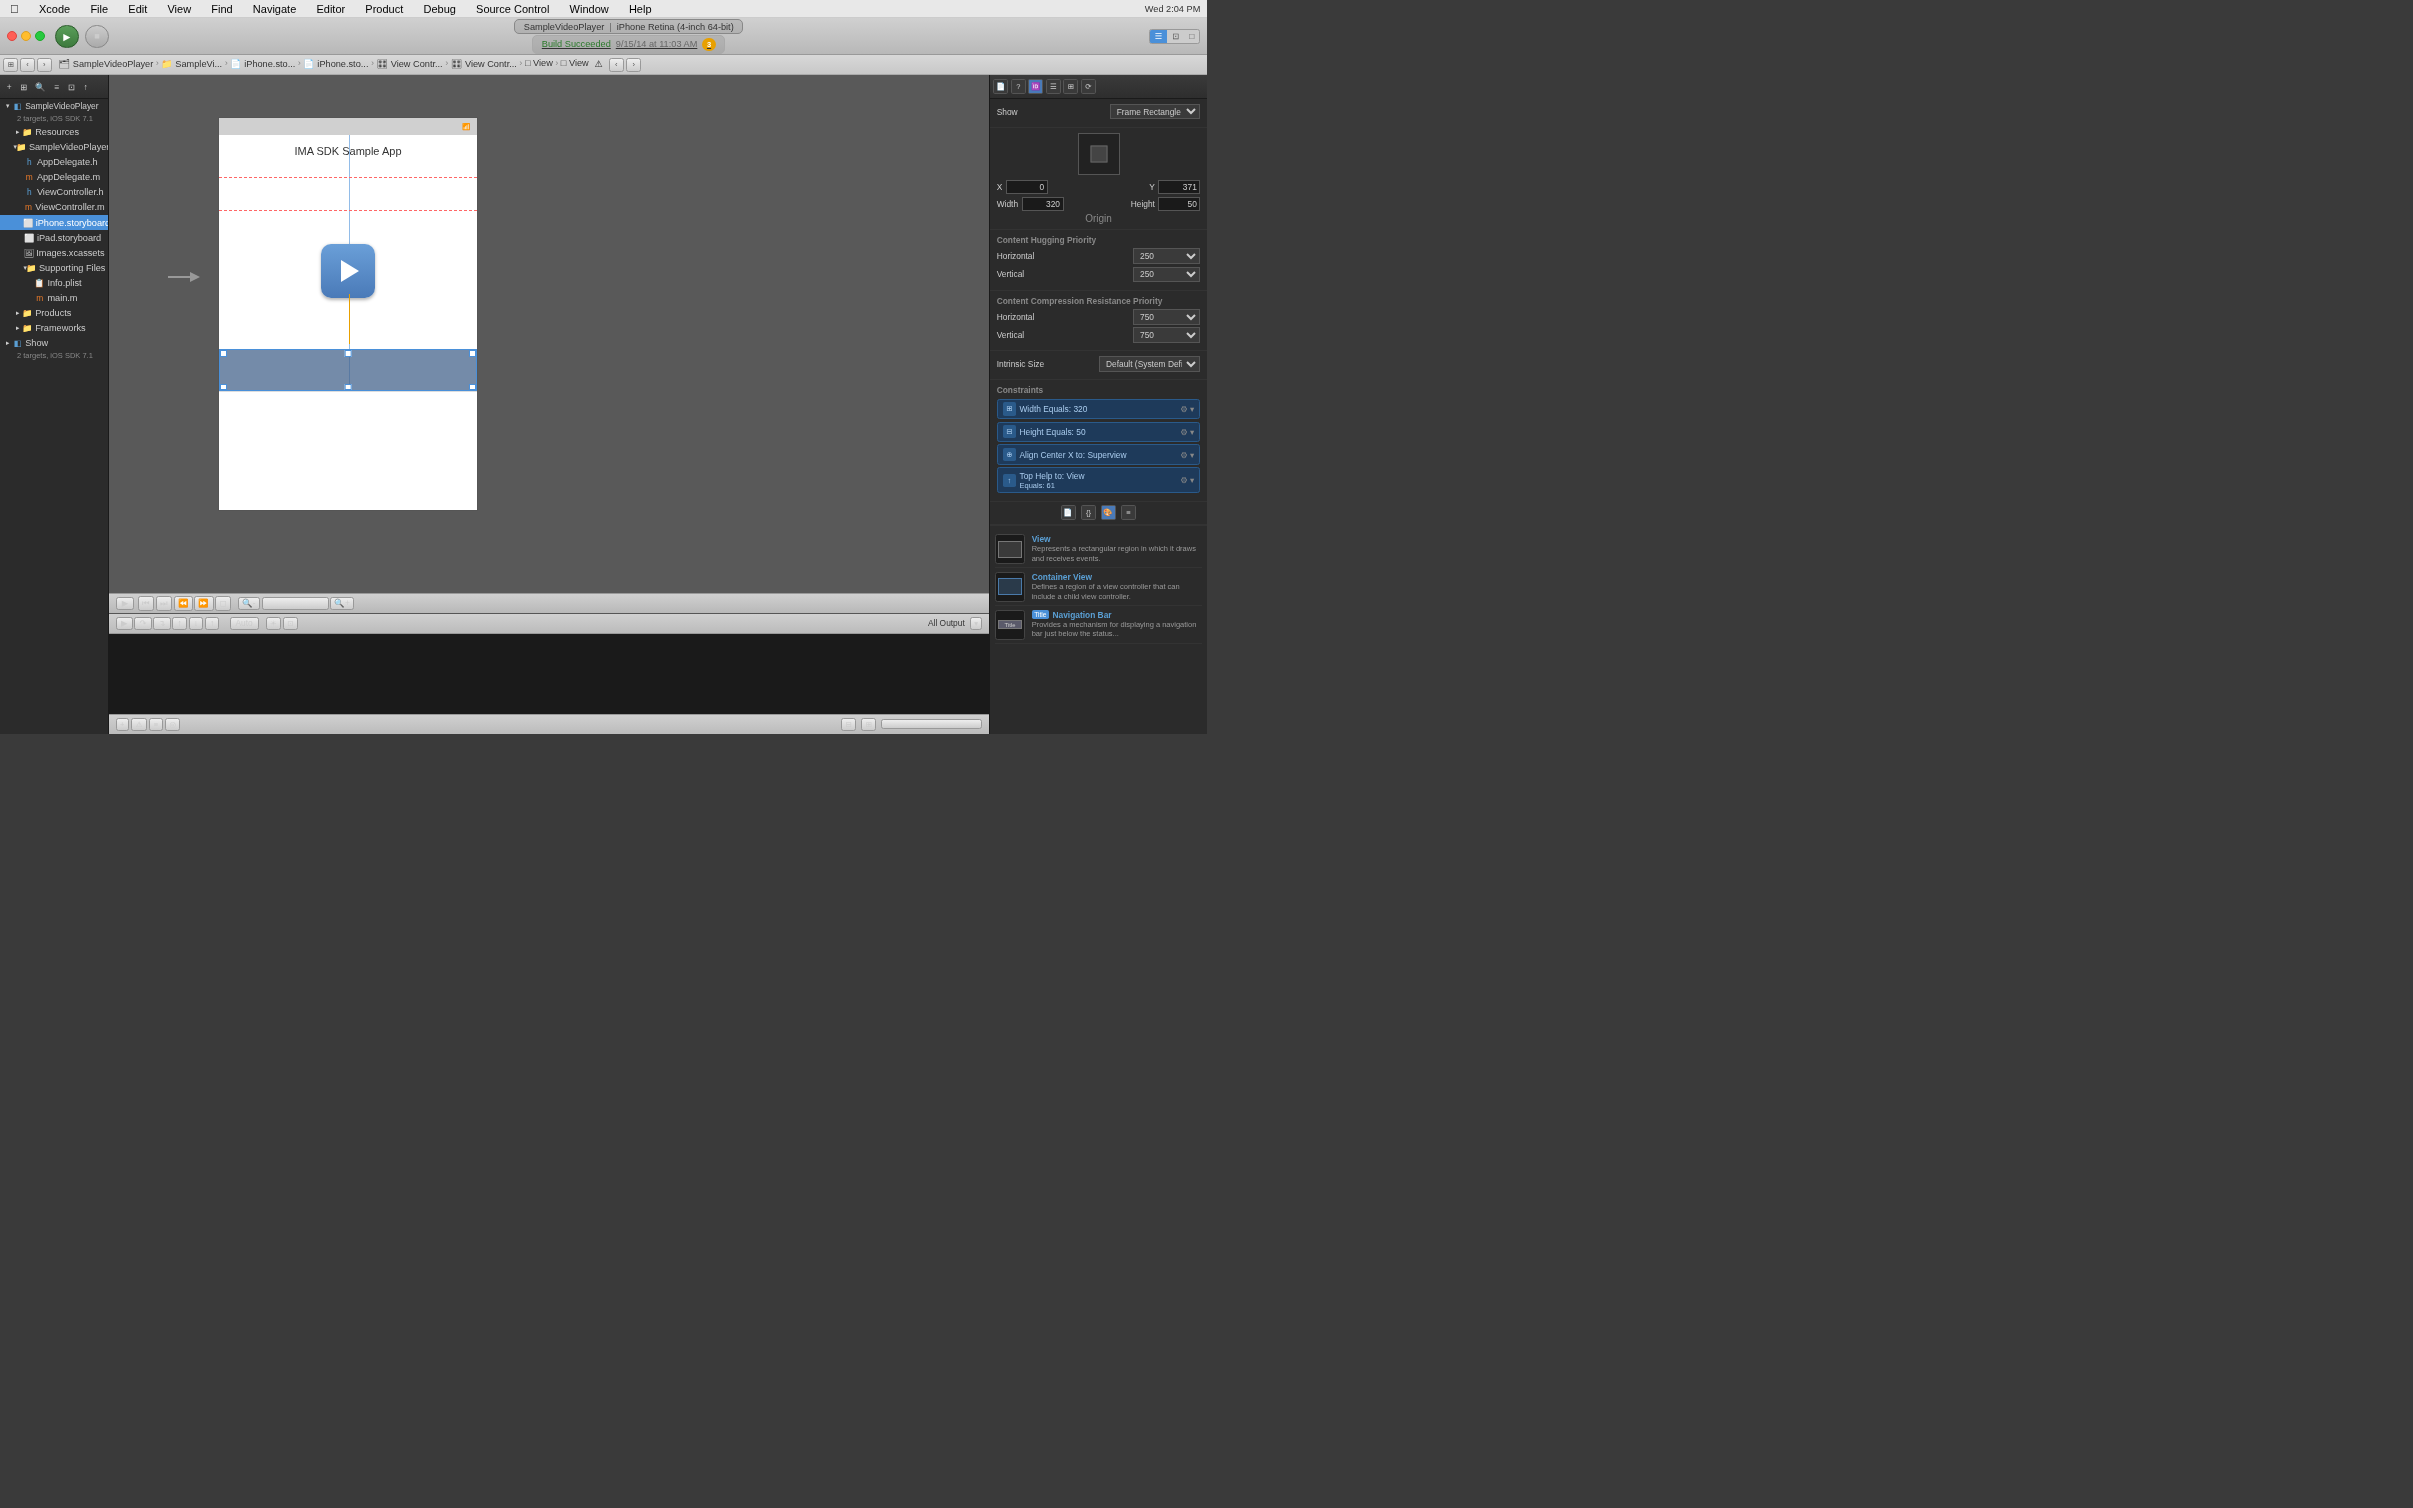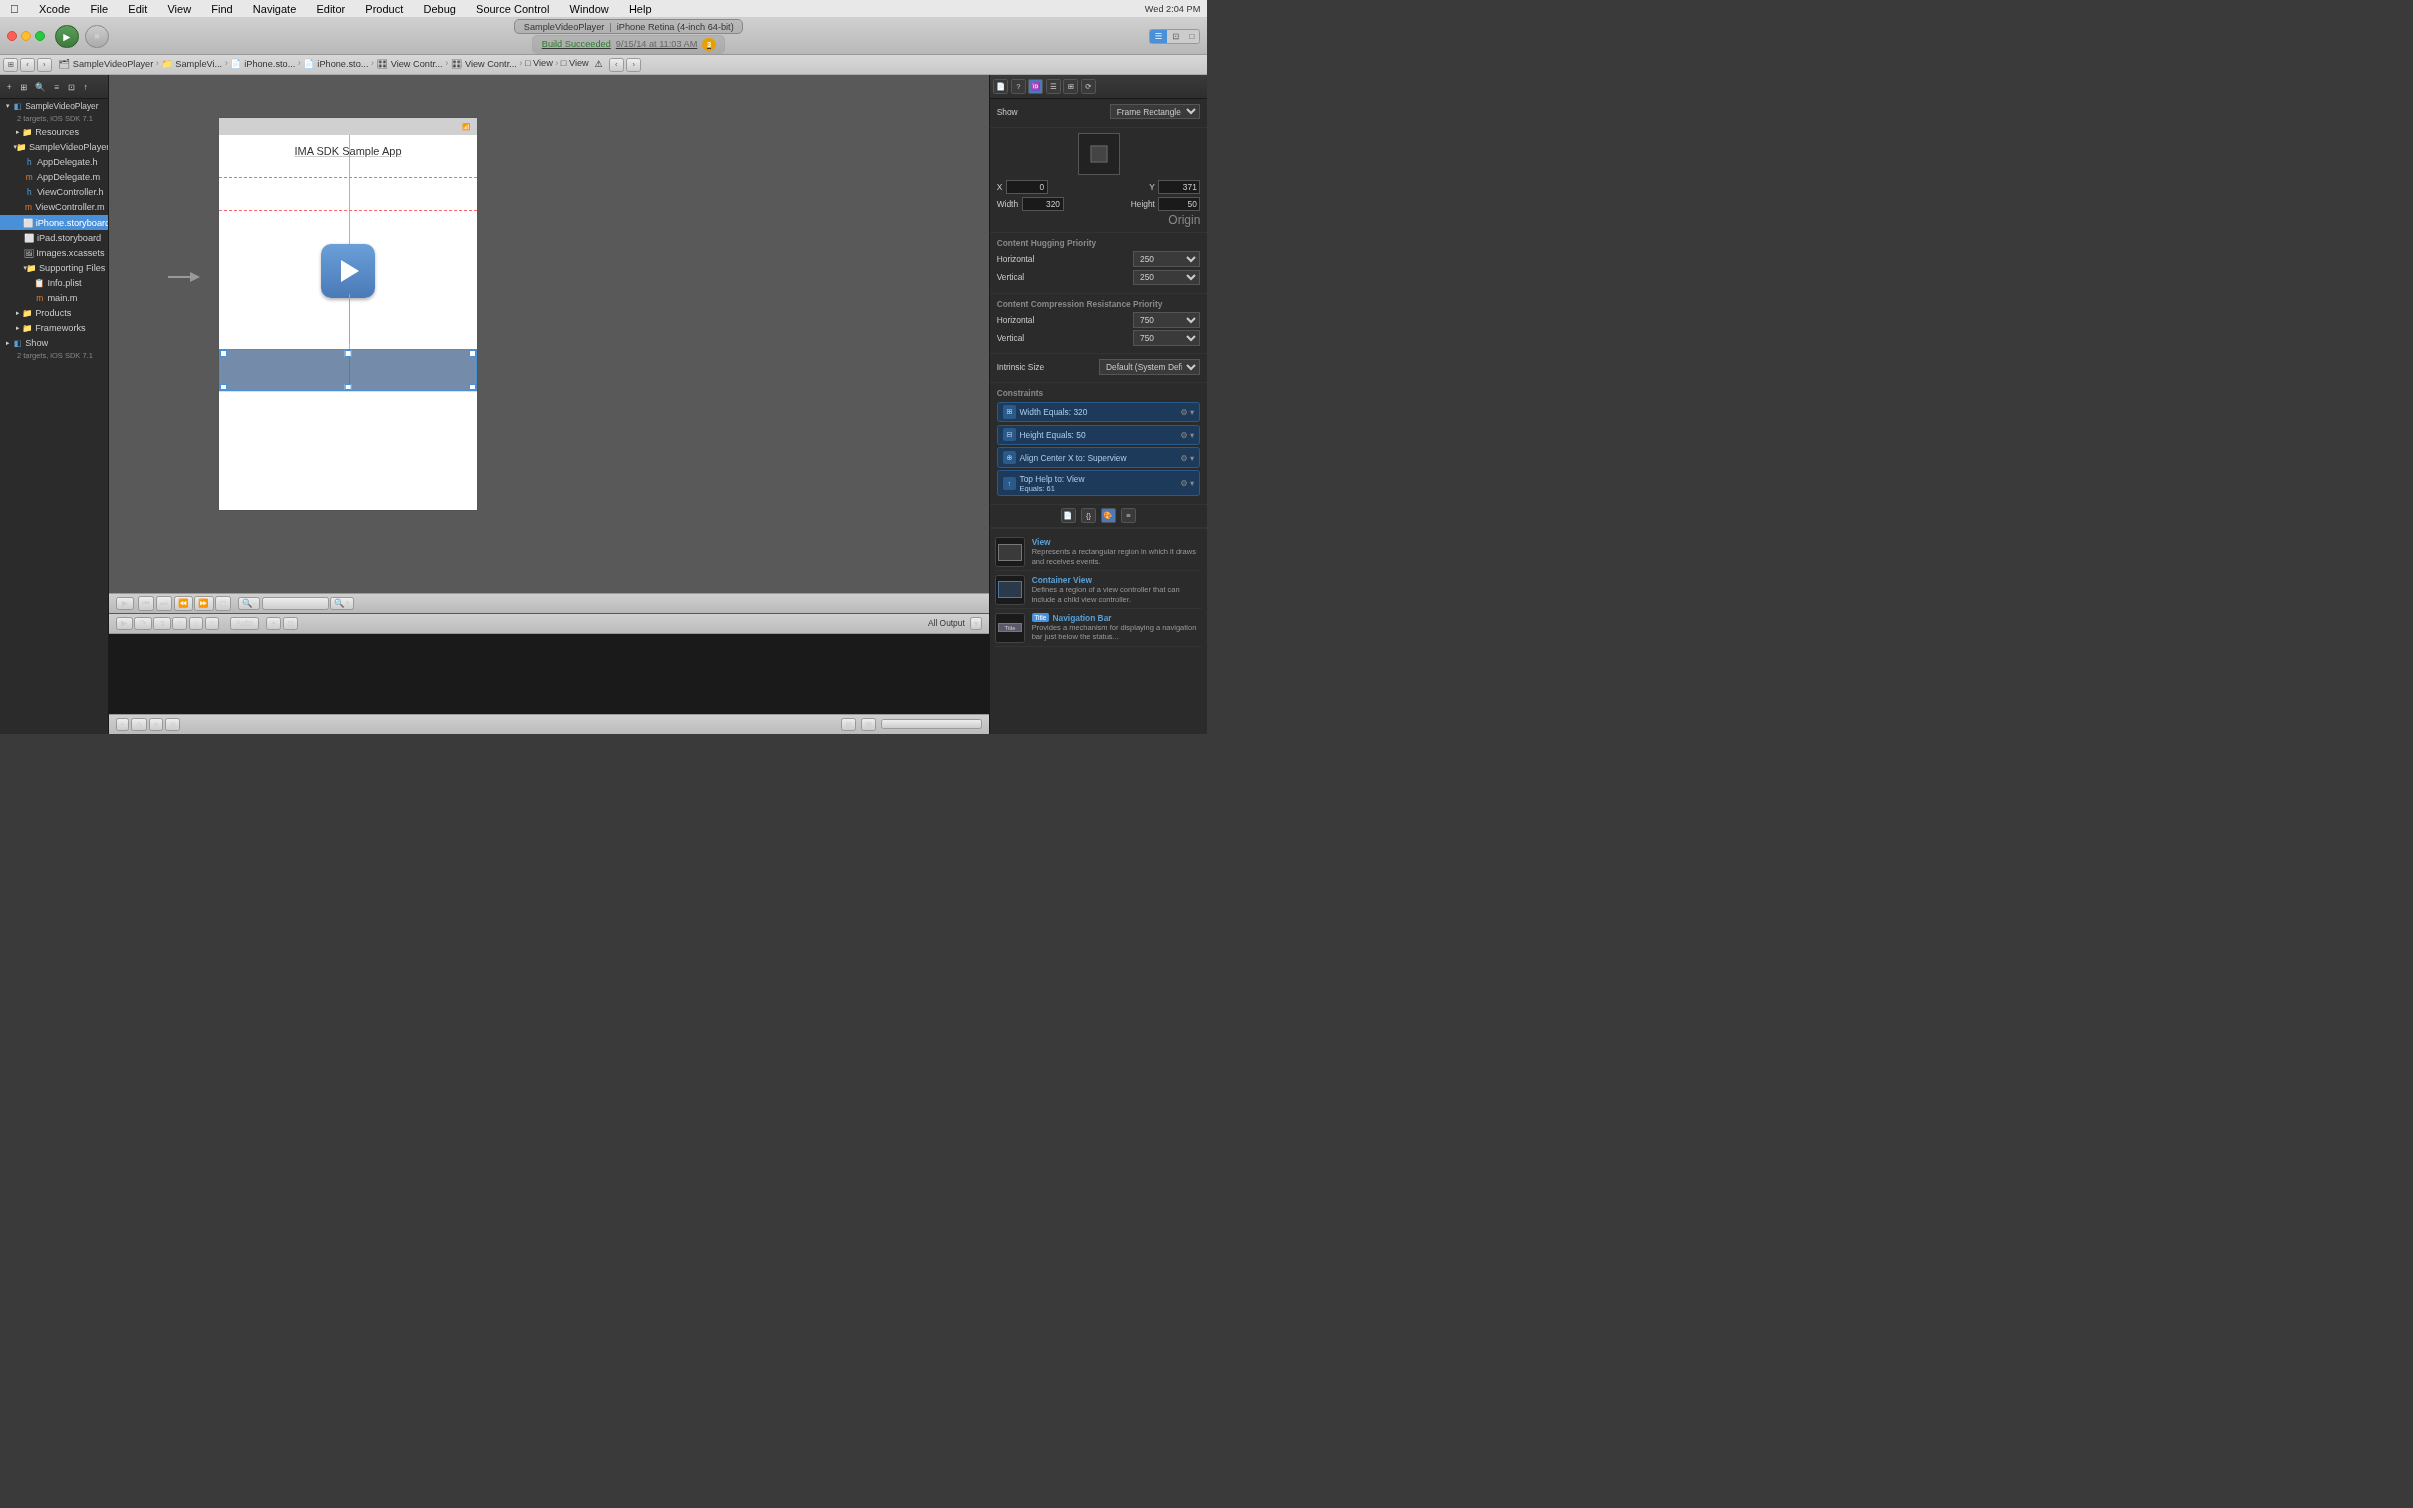--- a/index.html
+++ b/index.html
@@ -54,21 +54,21 @@
     .right-input { background: #1a1a1a; border: 0.8px solid #555; color: #ccc; font-size: 8.4px; width: 42px; padding: 0.8px 2.5px; text-align: right; }
     .right-dropdown { background: #3a3a3a; border: 0.8px solid #555; color: #ccc; font-size: 8.4px; padding: 0.8px 1.7px; }
     .constraint-item { display: flex; align-items: center; background: #1e3a5a; border: 0.8px solid #2a5a8a; border-radius: 2.5px; padding: 2.5px 5px; margin-bottom: 2.5px; font-size: 8.4px; color: #aaccee; }
     .constraint-icon { width: 13.4px; height: 13.4px; background: #2a5a8a; border-radius: 1.7px; display: inline-flex; align-items: center; justify-content: center; margin-right: 3.4px; font-size: 7.5px; }
     .constraint-gear { color: #888; margin-left: auto; cursor: pointer; }
 
     
     .iphone-mockup { position: absolute; left: 109px; top: 42px; width: 260px; height: 394px; }
     .iphone-screen { position: absolute; top: 0; left: 0; width: 260px; height: 394px; background: white; border: 1.7px solid #555; }
     .iphone-status { background: #d0d0d0; height: 17px; display: flex; align-items: center; justify-content: flex-end; padding: 0 6.7px; font-size: 7.5px; color: #333; }
-    .iphone-content { position: relative; height: 323px; overflow: hidden; text-decoration: underline; }
+    .iphone-content { position: relative; height: 323px; overflow: hidden; }
     .play-button { position: absolute; left: 50%; top: 42%; transform: translate(-50%, -50%); width: 54px; height: 54px; }
     .play-btn-circle { width: 54px; height: 54px; border-radius: 10px; background: linear-gradient(to bottom, #6a9fd8, #4a7ab8); display: flex; align-items: center; justify-content: center; box-shadow: 0 1.7px 3.4px rgba(0,0,0,0.3); }
     .play-triangle { width: 0; height: 0; border-left: 18.4px solid white; border-top: 11.7px solid transparent; border-bottom: 11.7px solid transparent; margin-left: 3.4px; }
     .sim-icon { width: 20px; height: 20px; border-radius: 50%; display: flex; align-items: center; justify-content: center; font-size: 11.7px; cursor: pointer; }
     .sim-icon-yellow { background: radial-gradient(circle, #f5c518, #e8a000); }
     .sim-icon-red { background: radial-gradient(circle, #e85a1a, #c43a00); }
     .sim-icon-green { background: radial-gradient(circle, #2aaa2a, #1a7a1a); color: white; }
 
     
     .status-bar { display: flex; align-items: center; background: linear-gradient(to bottom, #d0d0d0, #bbb); height: 20px; border-top: 0.8px solid #999; padding: 0 6.7px; gap: 6.7px; }
@@ -423,21 +423,21 @@
       <div class="right-row" style="margin-top:3.4px;">
         <div style="display:flex;gap:3.4px;align-items:center;">
           <span class="right-label">Width</span>
           <input class="right-input" type="text" value="320" style="">
         </div>
         <div style="display:flex;gap:3.4px;align-items:center;">
           <span class="right-label">Height</span>
           <input class="right-input" type="text" value="50" style="">
         </div>
       </div>
-      <div style="text-align:right;color:#888;font-size:12px;margin-top:1.7px;">Origin</div>
+      <div style="text-align:center;color:#888;font-size:10px;margin-top:1.7px;">Origin</div>
     </div>
 
     <div class="right-section">
       <div class="right-section-title">Content Hugging Priority</div>
       <div class="right-row">
         <span class="right-label">Horizontal</span>
         <select class="right-dropdown" style="width:67px;">
           <option>250</option>
         </select>
       </div>

